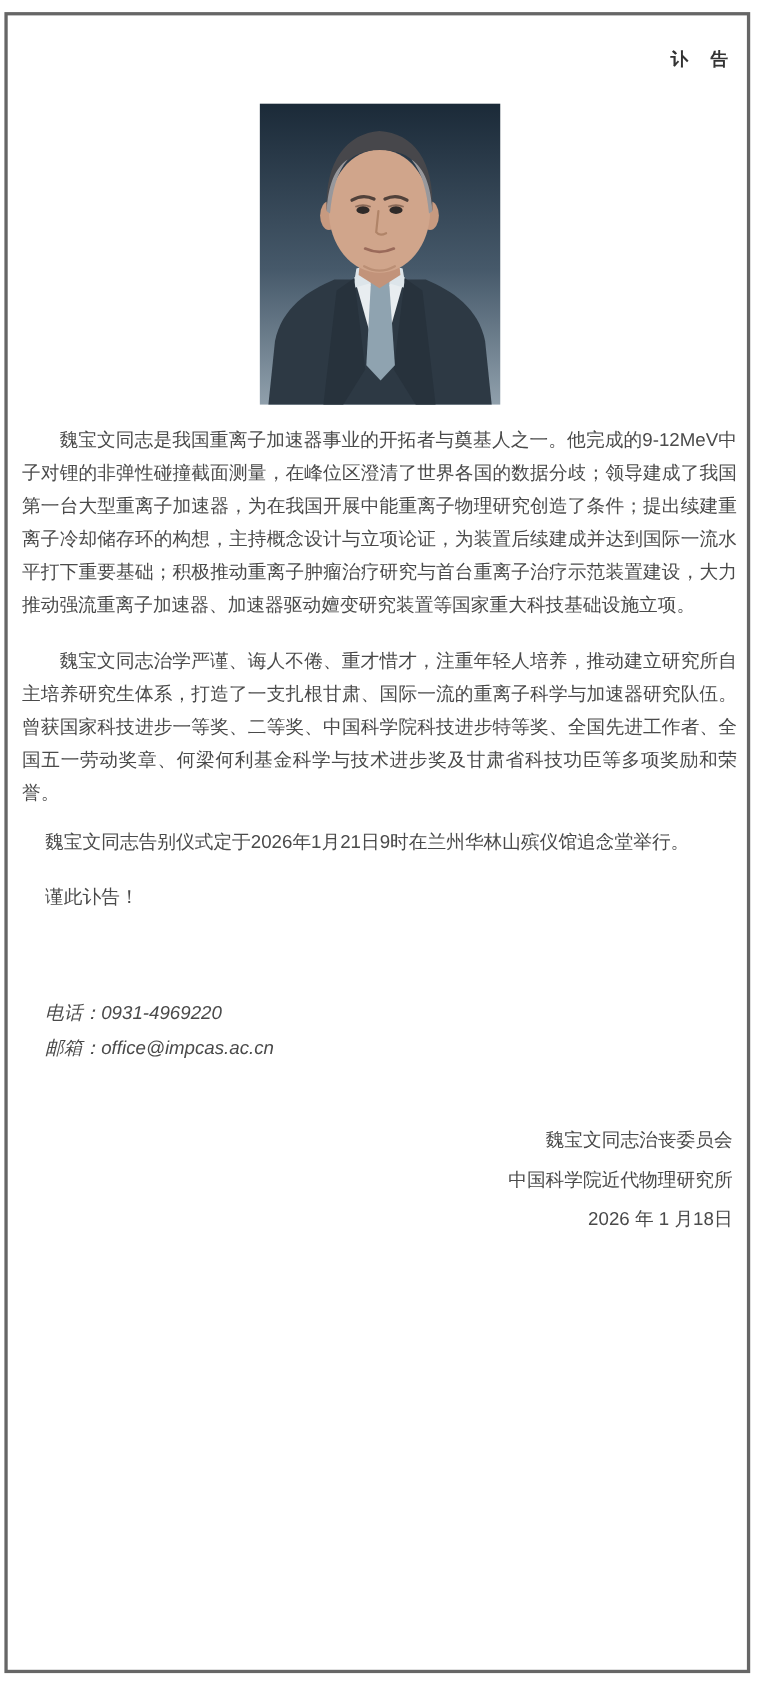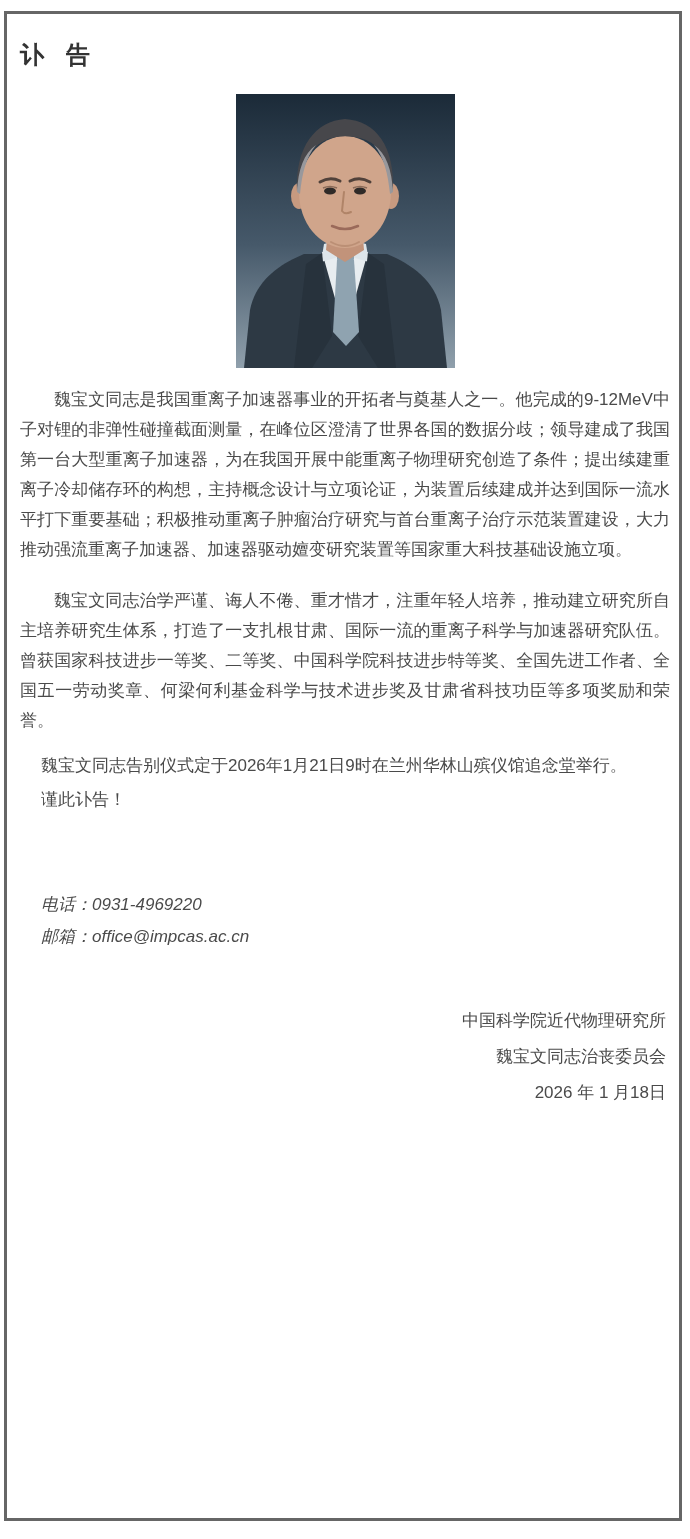--- a/index.html
+++ b/index.html
@@ -23,26 +23,25 @@
     height: 1510px;
     box-sizing: border-box;
     border: 3px solid #666666;
     background: #ffffff;
     padding: 0 9px 0 13px;
   }
   .notice-title {
     margin-top: 26px;
     height: 30px;
     line-height: 30px;
-    text-align: left;
-    font-size: 24px;
+    text-align: right;
+    font-size: 16px;
     font-weight: bold;
     letter-spacing: 8px;
     color: #333333;
-    font-family: Liberation Serif, serif;
   }
   .portrait-wrap {
     margin-top: 24px;
     text-align: center;
     height: 274px;
   }
   .portrait-wrap svg {
     display: inline-block;
     width: 219px;
     height: 274px;
@@ -51,21 +50,21 @@
     margin: 17px 0 0 0;
     font-size: 17px;
     line-height: 30px;
     color: #4a4a4a;
     text-align: justify;
     text-justify: inter-ideograph;
   }
   .para.first { margin-top: 33px; }
   .para.p4 { margin-top: 21px; }
   .para.p5 { margin-top: 15px; }
-  .para.p6 { margin-top: 4px; }
+  .para.p6 { margin-top: 20px; }
   .indent-2 { text-indent: 34px; }
   .indent-1 { text-indent: 21px; }
   .contact-block {
     margin-top: 74px;
     font-style: italic;
   }
   .contact-line {
     font-size: 17px;
     line-height: 32px;
     color: #4a4a4a;
@@ -152,19 +151,19 @@
     <p class="para p5 indent-1">魏宝文同志告别仪式定于2026年1月21日9时在兰州华林山殡仪馆追念堂举行。</p>
 
     <p class="para p6 indent-1">谨此讣告！</p>
 
     <div class="contact-block">
       <div class="contact-line">电话：0931-4969220</div>
       <div class="contact-line">邮箱：office@impcas.ac.cn</div>
     </div>
 
     <div class="signature-block">
+      <div class="signature-line">魏宝文同志治丧委员会</div>
       <div class="signature-line">中国科学院近代物理研究所</div>
-      <div class="signature-line">魏宝文同志治丧委员会</div>
       <div class="signature-line">2026 年 1 月18日</div>
     </div>
 
   </div>
 </div>
 
 </body></html>

